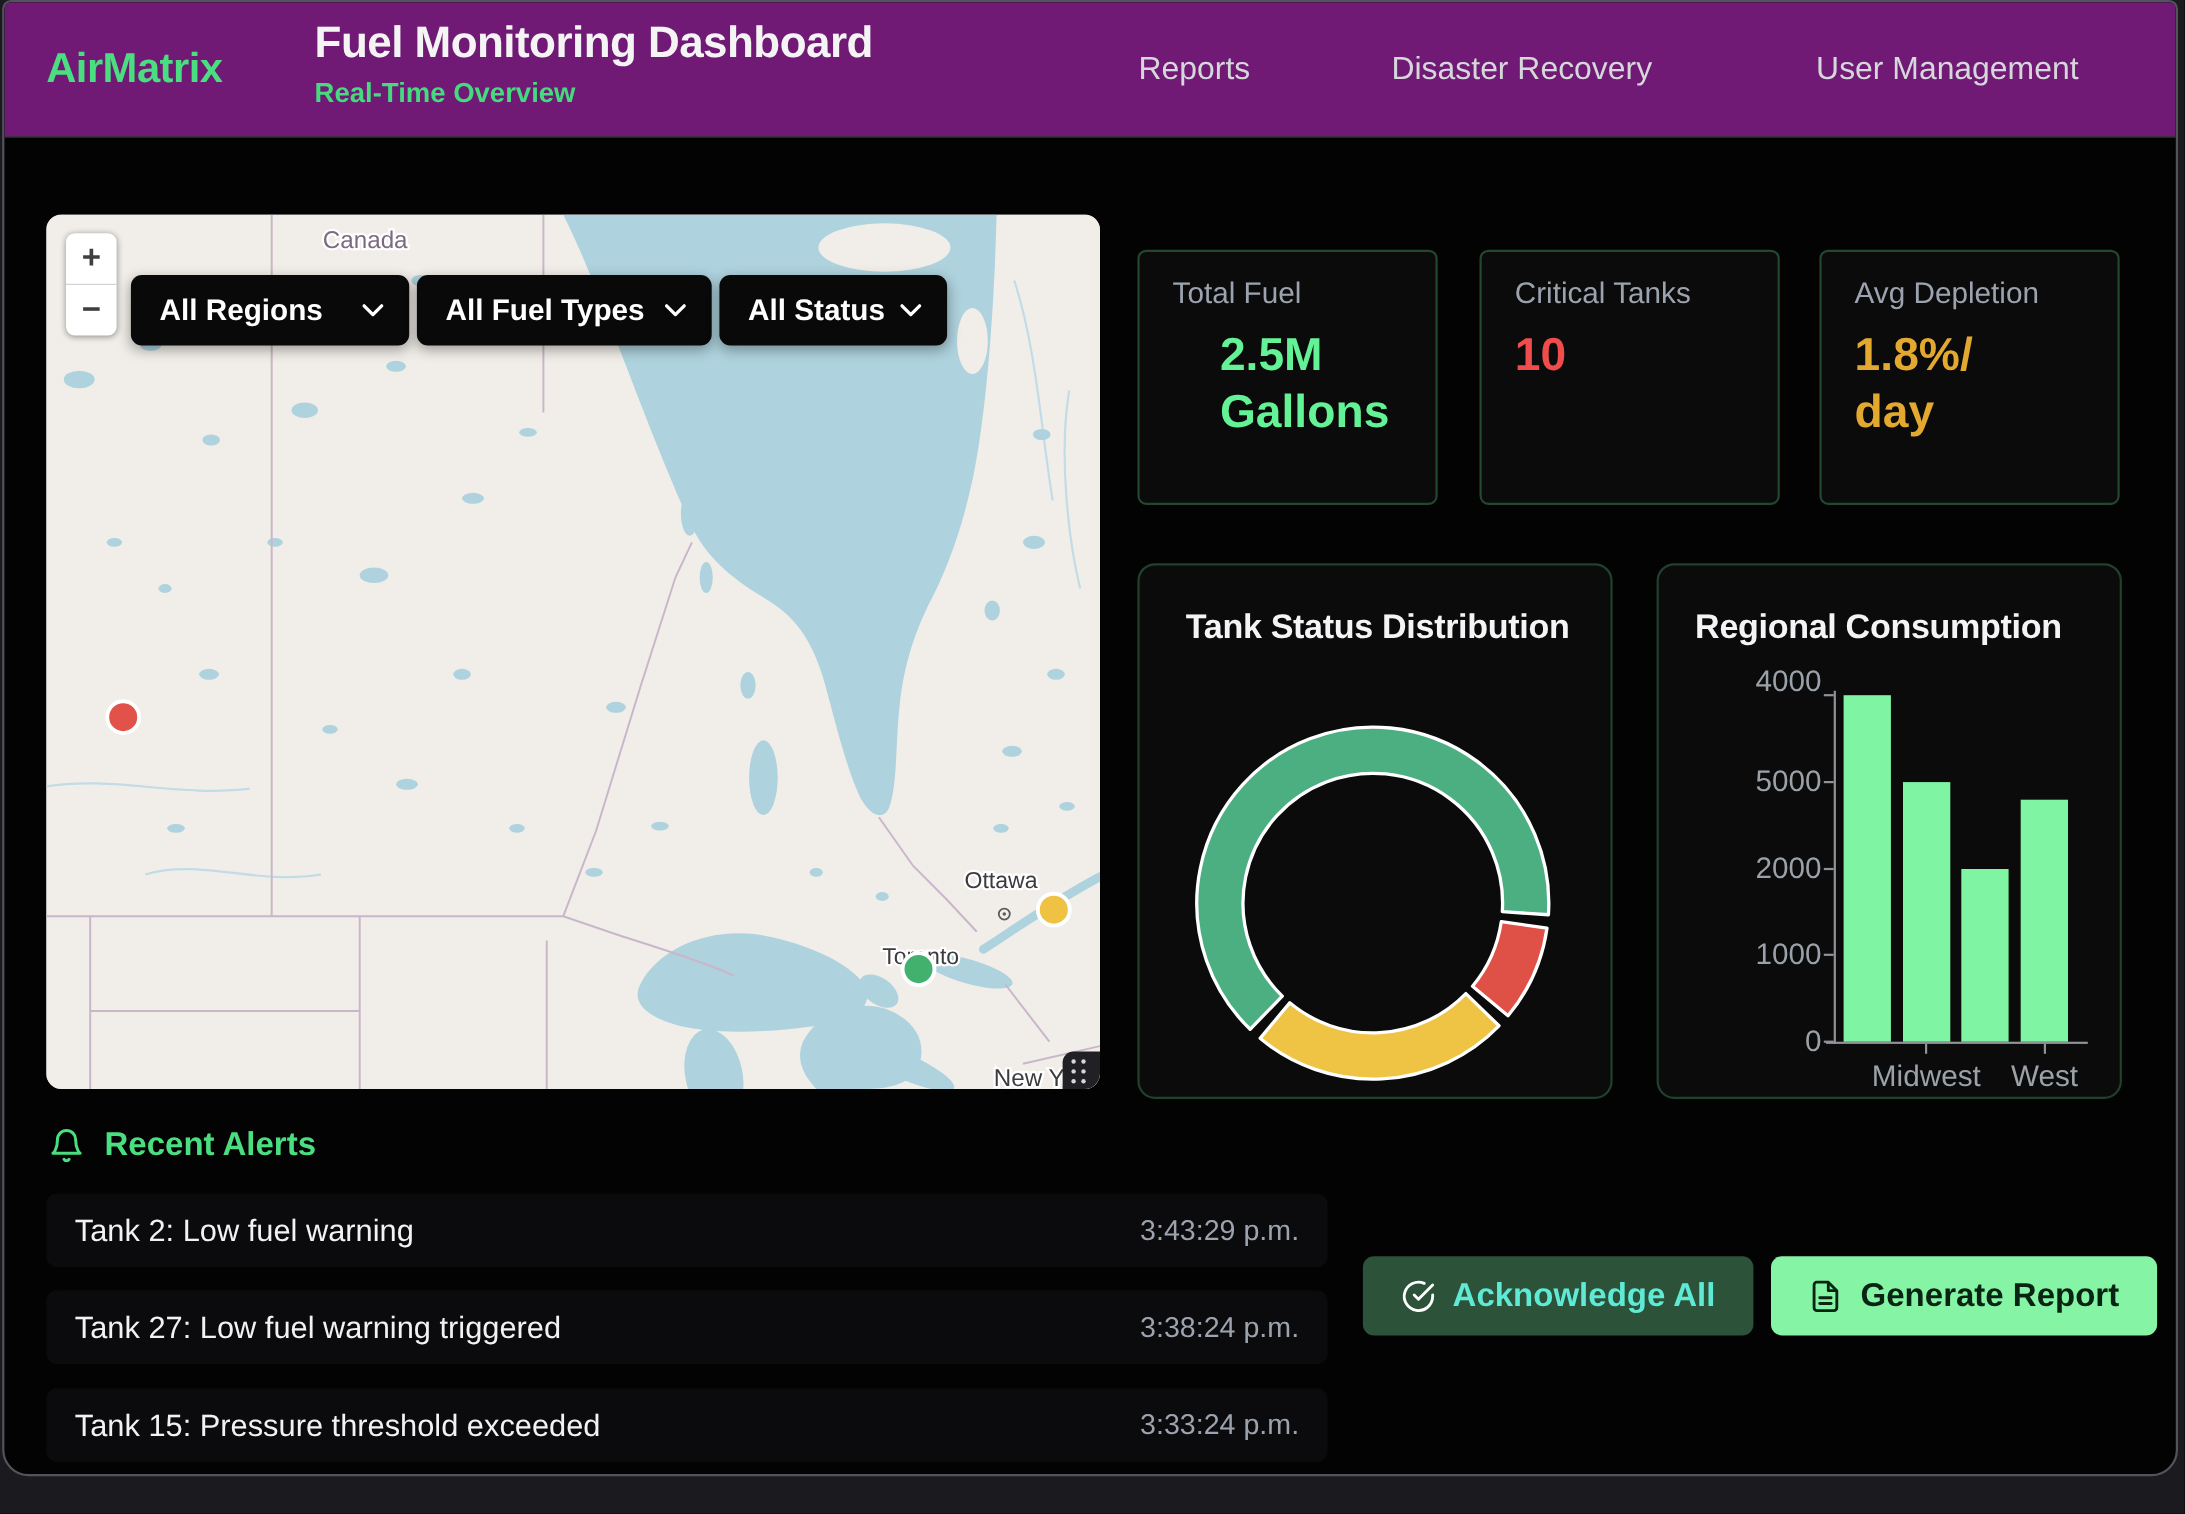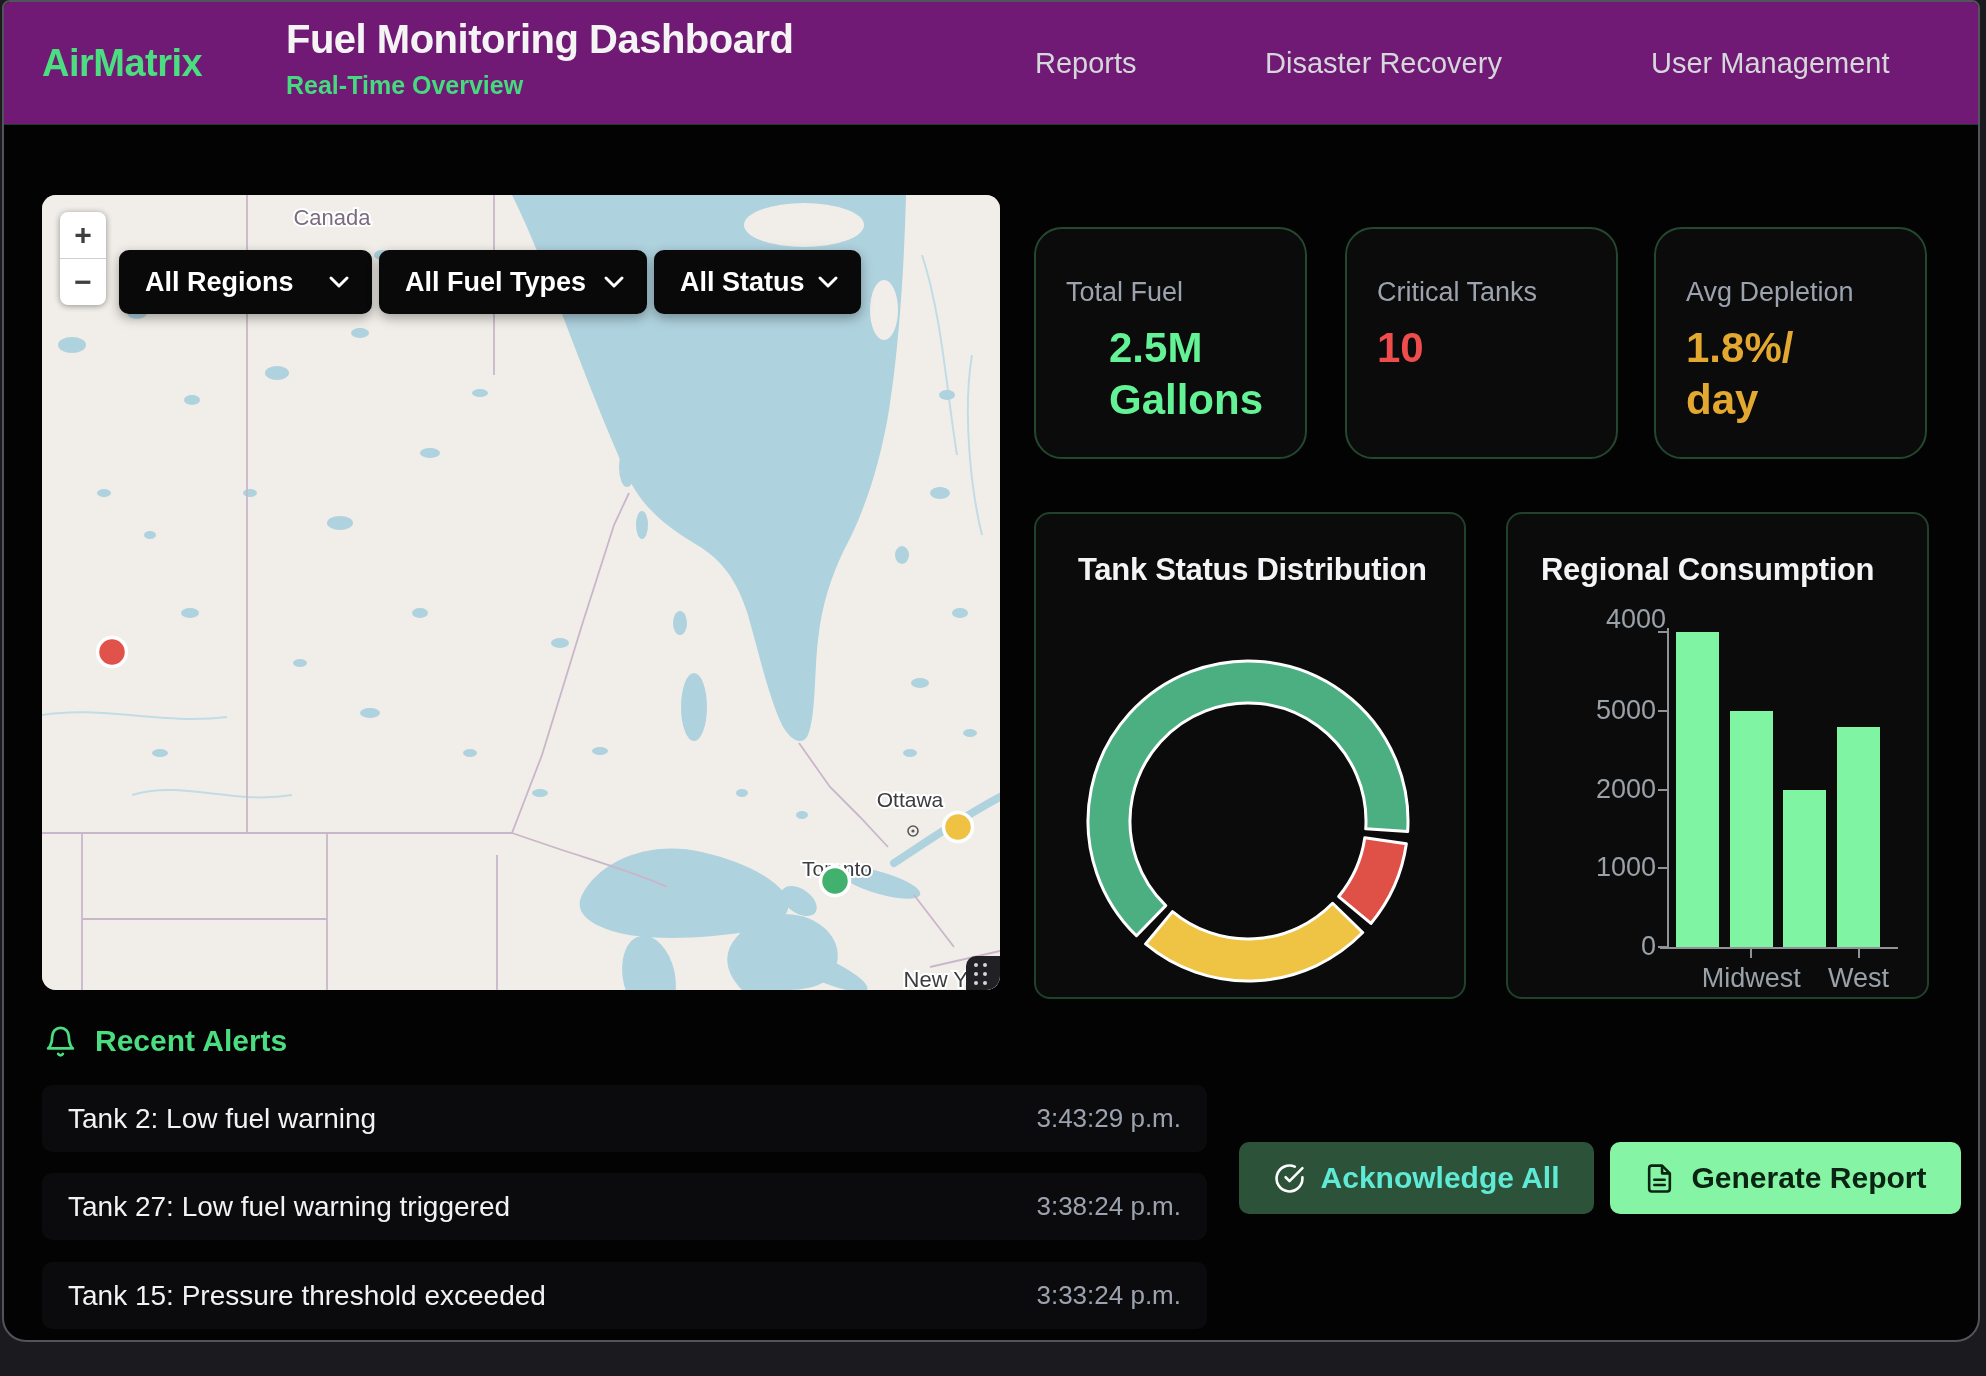--- a/index.html
+++ b/index.html
@@ -28,21 +28,21 @@
   .zbtn{position:absolute;left:0;width:100%;height:46px;display:flex;align-items:center;justify-content:center;font-size:30px;font-weight:700;color:#3f3f42;cursor:pointer}
   .zin{top:0;border-bottom:1px solid #cfcfcf}.zout{top:47px}
   .filters{position:absolute;left:77px;top:55px;display:flex;gap:7px}
   .filter{height:64px;background:#09090a;border-radius:10px;display:flex;align-items:center;justify-content:space-between;
     padding:0 22px 0 26px;box-sizing:border-box;color:#fff;font-size:27px;font-weight:600;box-shadow:0 4px 12px rgba(0,0,0,.35);cursor:pointer}
   .filter:nth-child(1){width:253px}.filter:nth-child(2){width:268px}.filter:nth-child(3){width:207px}
   .grip{position:absolute;right:-10px;bottom:-10px;width:44px;height:44px;background:#212125;border-radius:10px;cursor:grab}
   .grip .dots{position:absolute;left:8px;top:7px;display:grid;grid-template-columns:repeat(2,4px);grid-template-rows:repeat(3,4px);gap:5px}
   .grip .dots i{width:4px;height:4px;border-radius:50%;background:#d6d6da}
   
-  .stat-card{position:absolute;top:225px;width:273px;height:232px;background:#0a0b0a;border:2px solid #24472f;border-radius:28px;box-sizing:border-box;padding:48px 30px}
+  .stat-card{position:absolute;top:225px;width:273px;height:232px;background:#0a0b0a;border:2px solid #24472f;border-radius:8px;box-sizing:border-box;padding:22px 30px}
   #stat-0{left:1030px}#stat-1{left:1341px}#stat-2{left:1650px}
   .stat-label{font-size:27px;color:#9ca3af;font-weight:500}
   .stat-value{margin-top:14px;font-size:42px;font-weight:700;line-height:1.23}
   
   .chart-card{position:absolute;top:510px;height:487px;background:#0a0b0a;border:2px solid #20412c;border-radius:16px;box-sizing:border-box;overflow:hidden}
   #donut-card{left:1030px;width:432px}
   #bar-card{left:1502px;width:423px}
   .chart-title{position:absolute;left:42px;top:38px;font-size:31px;font-weight:700;color:#f4f4f6;letter-spacing:-.3px}
   #bar-card .chart-title{left:33px}
   #donut-svg{position:absolute;left:0;top:0}
@@ -250,21 +250,21 @@
         <div class="axis" style="left: 159px; top: 114px; width: 2px; height: 321px;"></div>
         <div class="axis" style="left: 152px; top: 433px; width: 238px; height: 2px;"></div>
         <div class="ytick-label" style="top: 417px;">0</div>
         <div class="tickdash" style="left: 150px; top: 432px; width: 9px; height: 2px;"></div>
         <div class="ytick-label" style="top: 338.25px;">1000</div>
         <div class="tickdash" style="left: 150px; top: 353.25px; width: 9px; height: 2px;"></div>
         <div class="ytick-label" style="top: 259.5px;">2000</div>
         <div class="tickdash" style="left: 150px; top: 274.5px; width: 9px; height: 2px;"></div>
         <div class="ytick-label" style="top: 180.75px;">5000</div>
         <div class="tickdash" style="left: 150px; top: 195.75px; width: 9px; height: 2px;"></div>
-        <div class="ytick-label" style="top: 90px; margin-left: 10px;">4000</div>
+        <div class="ytick-label" style="top: 90px;">4000</div>
         <div class="tickdash" style="left: 150px; top: 117px; width: 9px; height: 2px;"></div>
         <div class="bar" style="left: 168px; top: 118px; width: 43px; height: 315px; background: rgb(127, 244, 163);"></div>
         <div class="bar" style="left: 222px; top: 196.75px; width: 43px; height: 236.25px; background: rgb(127, 244, 163);"></div>
         <div class="bar" style="left: 275px; top: 275.5px; width: 43px; height: 157.5px; background: rgb(127, 244, 163);"></div>
         <div class="bar" style="left: 329px; top: 212.5px; width: 43px; height: 220.5px; background: rgb(127, 244, 163);"></div>
         <div class="tickdash" style="left: 242.2px; top: 435px; width: 2px; height: 9px;"></div>
         <div class="xtick-label" style="left: 153.2px; top: 449px;">Midwest</div>
         <div class="tickdash" style="left: 349.6px; top: 435px; width: 2px; height: 9px;"></div>
         <div class="xtick-label" style="left: 260.6px; top: 449px;">West</div>
       </div>

